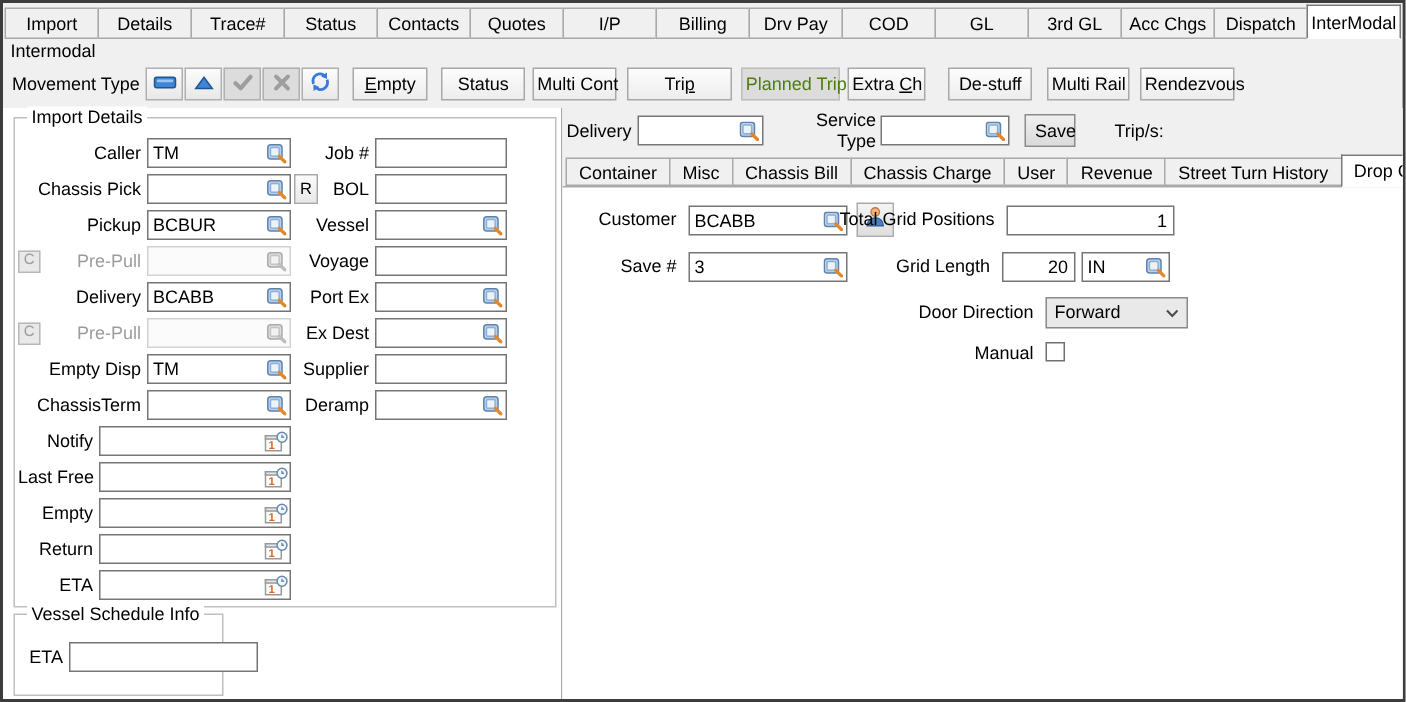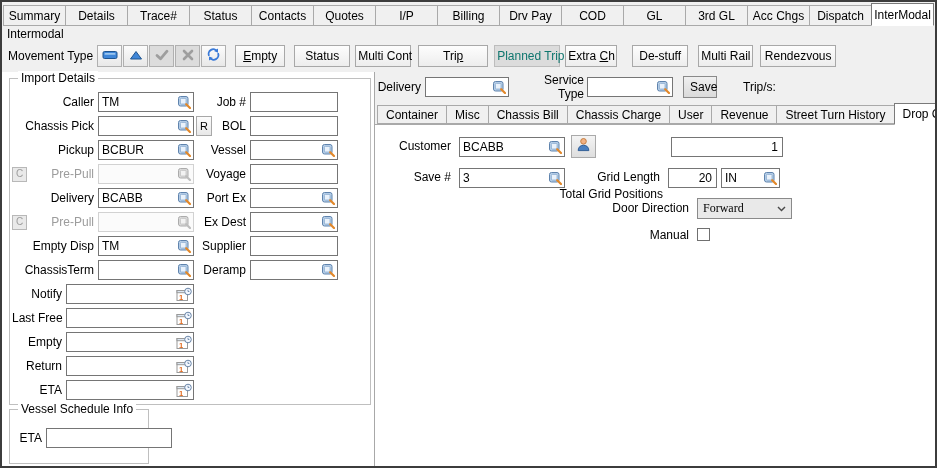--- a/index.html
+++ b/index.html
@@ -22,24 +22,24 @@
   .select { height:22px; background:#fff; border:1px solid #8a8a8a; display:flex; align-items:center;
             justify-content:space-between; padding:0 5px; cursor:default; }
   .select .sv { white-space:nowrap; }
   .sel-mt { width:85px; margin-right:5px; }
   .icon-btn { width:25px; height:22px; display:flex; align-items:center; justify-content:center;
               background:linear-gradient(#fcfcfc,#e8e8e8); border:1px solid #b0b0b0; margin-right:1px; padding:0; }
   .icon-btn.dis { background:#dcdcdc; }
   .tbtn { height:22px; font:12px "Liberation Sans", sans-serif; background:linear-gradient(#fdfdfd,#ededed);
           border:1px solid #a8a8a8; padding:0 2px; white-space:nowrap; text-align:center; }
   .tbtn .u { text-decoration:underline; }
-  .tbtn.disabled { background:#dcdcdc; color:#0f766e; border-color:#bdbdbd; }
+  .tbtn.disabled { background:#dcdcdc; color:#4d7c0f; border-color:#bdbdbd; }
   .b-empty{width:50px;margin-left:8px;} .b-status{width:56px;margin-left:9px;} .b-mcont{width:56px;margin-left:5px;}
   .b-trip{width:70px;margin-left:7px;} .b-ptrip{width:66px;margin-left:6px;} .b-extra{width:52px;margin-left:5px;}
-  .b-destuff{width:56px;margin-left:15px;} .b-mrail{width:55px;margin-left:10px;} .b-rdv{width:76px;margin-left:7px;}
+  .b-destuff{width:56px;margin-left:15px;} .b-mrail{width:55px;margin-left:10px;} .b-rdv{width:63px;margin-left:7px;}
 
   
   .main { flex:1; display:flex; background:#fff; min-height:0; }
   .left-panel { width:373px; min-width:373px; border-right:1px solid #a8a8a8; position:relative; background:#fff; }
   .right-panel { flex:1; display:flex; flex-direction:column; position:relative; background:#fff; }
   .right-panel::after { content:""; position:absolute; top:0; right:0; bottom:0; width:7px;
                         background:#f0f0f0; border-left:1px solid #cfcfcf; }
 
   
   .groupbox { position:absolute; border:1px solid #bfbfbf; background:#fff; }
@@ -79,36 +79,36 @@
            background:#f0f0f0; white-space:nowrap; cursor:default; }
   .dgtab:first-child { margin-left:0; }
   .dgtab.active { background:#fff; margin-top:1px; margin-bottom:-1px; border-color:#7a7a7a; border-bottom-color:#fff; z-index:3; }
   .dg-content { flex:1; position:relative; background:#fff; border-top:1px solid #a9a9a9; }
   .dg-el { position:absolute; height:22px; display:flex; align-items:center; }
   .dg-el.lab { justify-content:flex-end; padding-right:4px; }
   #dg-customer-label{left:2px;top:10px;width:78px;} #dg-customer-field{left:84px;top:11px;}
   .w-cust{width:106px;} #dg-person{left:196px;top:10px;}
   .personbtn { width:25px; height:23px; display:flex; align-items:center; justify-content:center;
                background:linear-gradient(#f4f4f4,#dedede); border:1px solid #aaa; padding:0; }
-  #dg-tgp-label{left:150px;top:10px;width:142px;margin-top:48px;} #dg-tgp-field{left:296px;top:11px;} .w-tgp{width:112px;}
+  #dg-tgp-label{left:150px;top:10px;width:142px;} #dg-tgp-field{left:296px;top:11px;} .w-tgp{width:112px;}
   #dg-grid-label{left:2px;top:41px;width:78px;} #dg-grid-field{left:84px;top:42px;}
   #dg-gl-label{left:150px;top:41px;width:139px;} #dg-gl-field{left:293px;top:42px;} .w-gl{width:49px;}
   #dg-in-field{left:346px;top:42px;} .w-in{width:59px;}
-  #dg-dd-label{left:150px;top:72px;width:168px;} #dg-dd-select{left:322px;top:72px;font-family:Liberation Serif, serif;}
+  #dg-dd-label{left:150px;top:72px;width:168px;} #dg-dd-select{left:322px;top:72px;}
   .sel-dd { width:95px; height:21px; background:#e9e9e9; }
   #dg-manual-label{left:150px;top:99px;width:168px;}
   .checkbox { position:absolute; left:322px; top:103px; width:13px; height:13px; border:1px solid #707070; background:#fff; }
 </style>
 </head>
 <body>
 
 <div class="window">
 
   <div class="tabstrip">
-    <div class="tab">Summary</div>
+    <div class="tab">Import</div>
     <div class="tab">Details</div>
     <div class="tab">Trace#</div>
     <div class="tab">Status</div>
     <div class="tab">Contacts</div>
     <div class="tab">Quotes</div>
     <div class="tab">I/P</div>
     <div class="tab">Billing</div>
     <div class="tab">Drv Pay</div>
     <div class="tab">COD</div>
     <div class="tab">GL</div>

